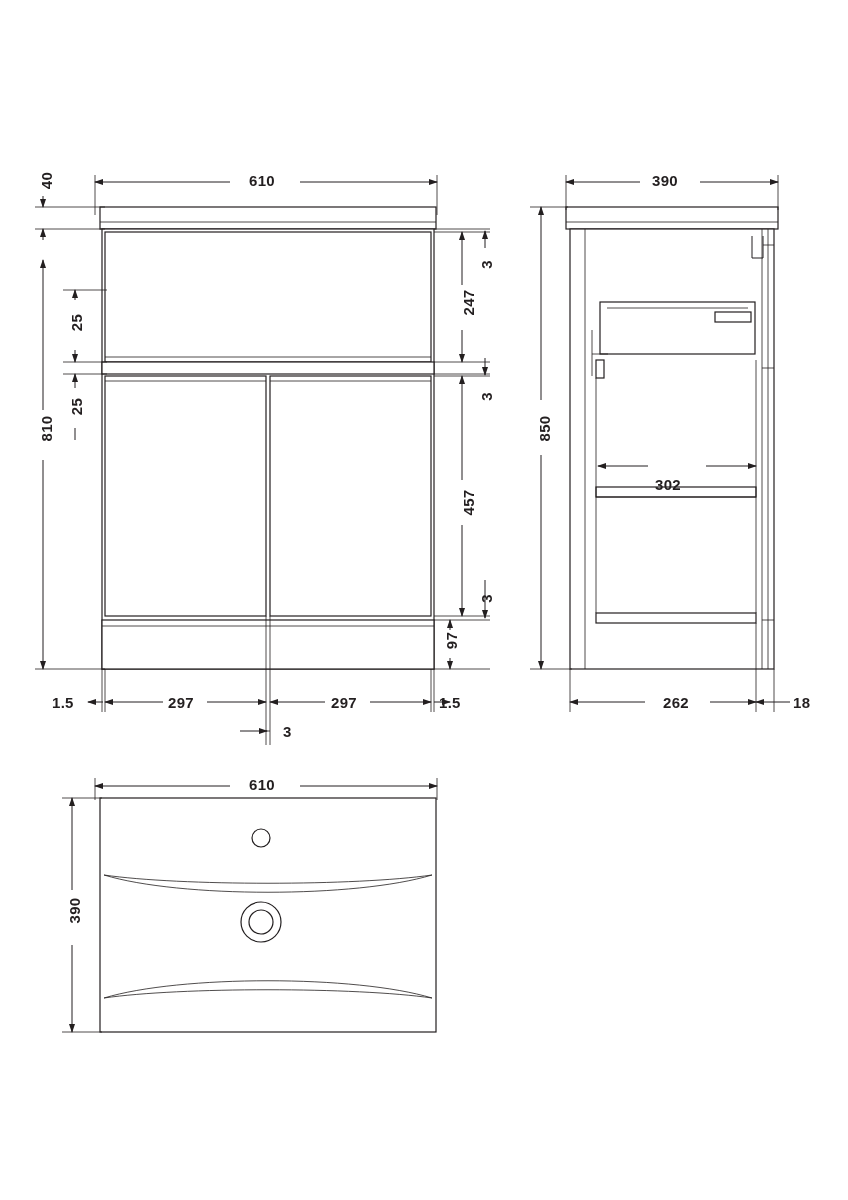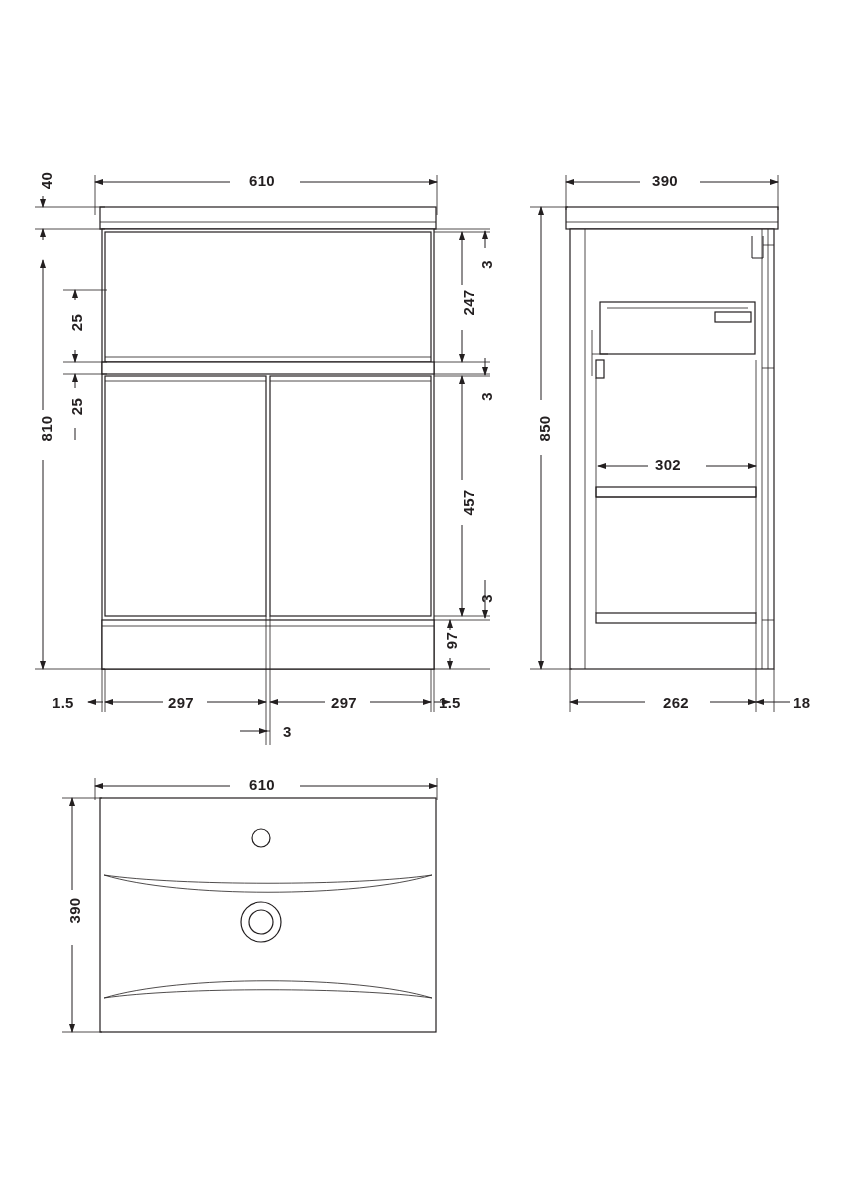--- a/index.html
+++ b/index.html
@@ -247,20 +247,20 @@
   <div class="dim-label vert" style="left:438px; top:632px; width:26px; text-align:center;">97</div>
 
   <div class="dim-label" style="left:52px; top:694px;">1.5</div>
   <div class="dim-label" style="left:168px; top:694px;">297</div>
   <div class="dim-label" style="left:331px; top:694px;">297</div>
   <div class="dim-label" style="left:439px; top:694px;">1.5</div>
   <div class="dim-label" style="left:283px; top:723px;">3</div>
 
   <div class="dim-label" style="left:652px; top:172px;">390</div>
   <div class="dim-label vert" style="left:526px; top:420px; width:36px; text-align:center;">850</div>
-  <div class="dim-label" style="left:655px; top:456px;">302</div>
+  <div class="dim-label" style="left:655px; top:476px;">302</div>
   <div class="dim-label" style="left:663px; top:694px;">262</div>
   <div class="dim-label" style="left:793px; top:694px;">18</div>
 
   <div class="dim-label" style="left:249px; top:776px;">610</div>
   <div class="dim-label vert" style="left:56px; top:902px; width:36px; text-align:center;">390</div>
 
 </div>
 
 </body></html>

